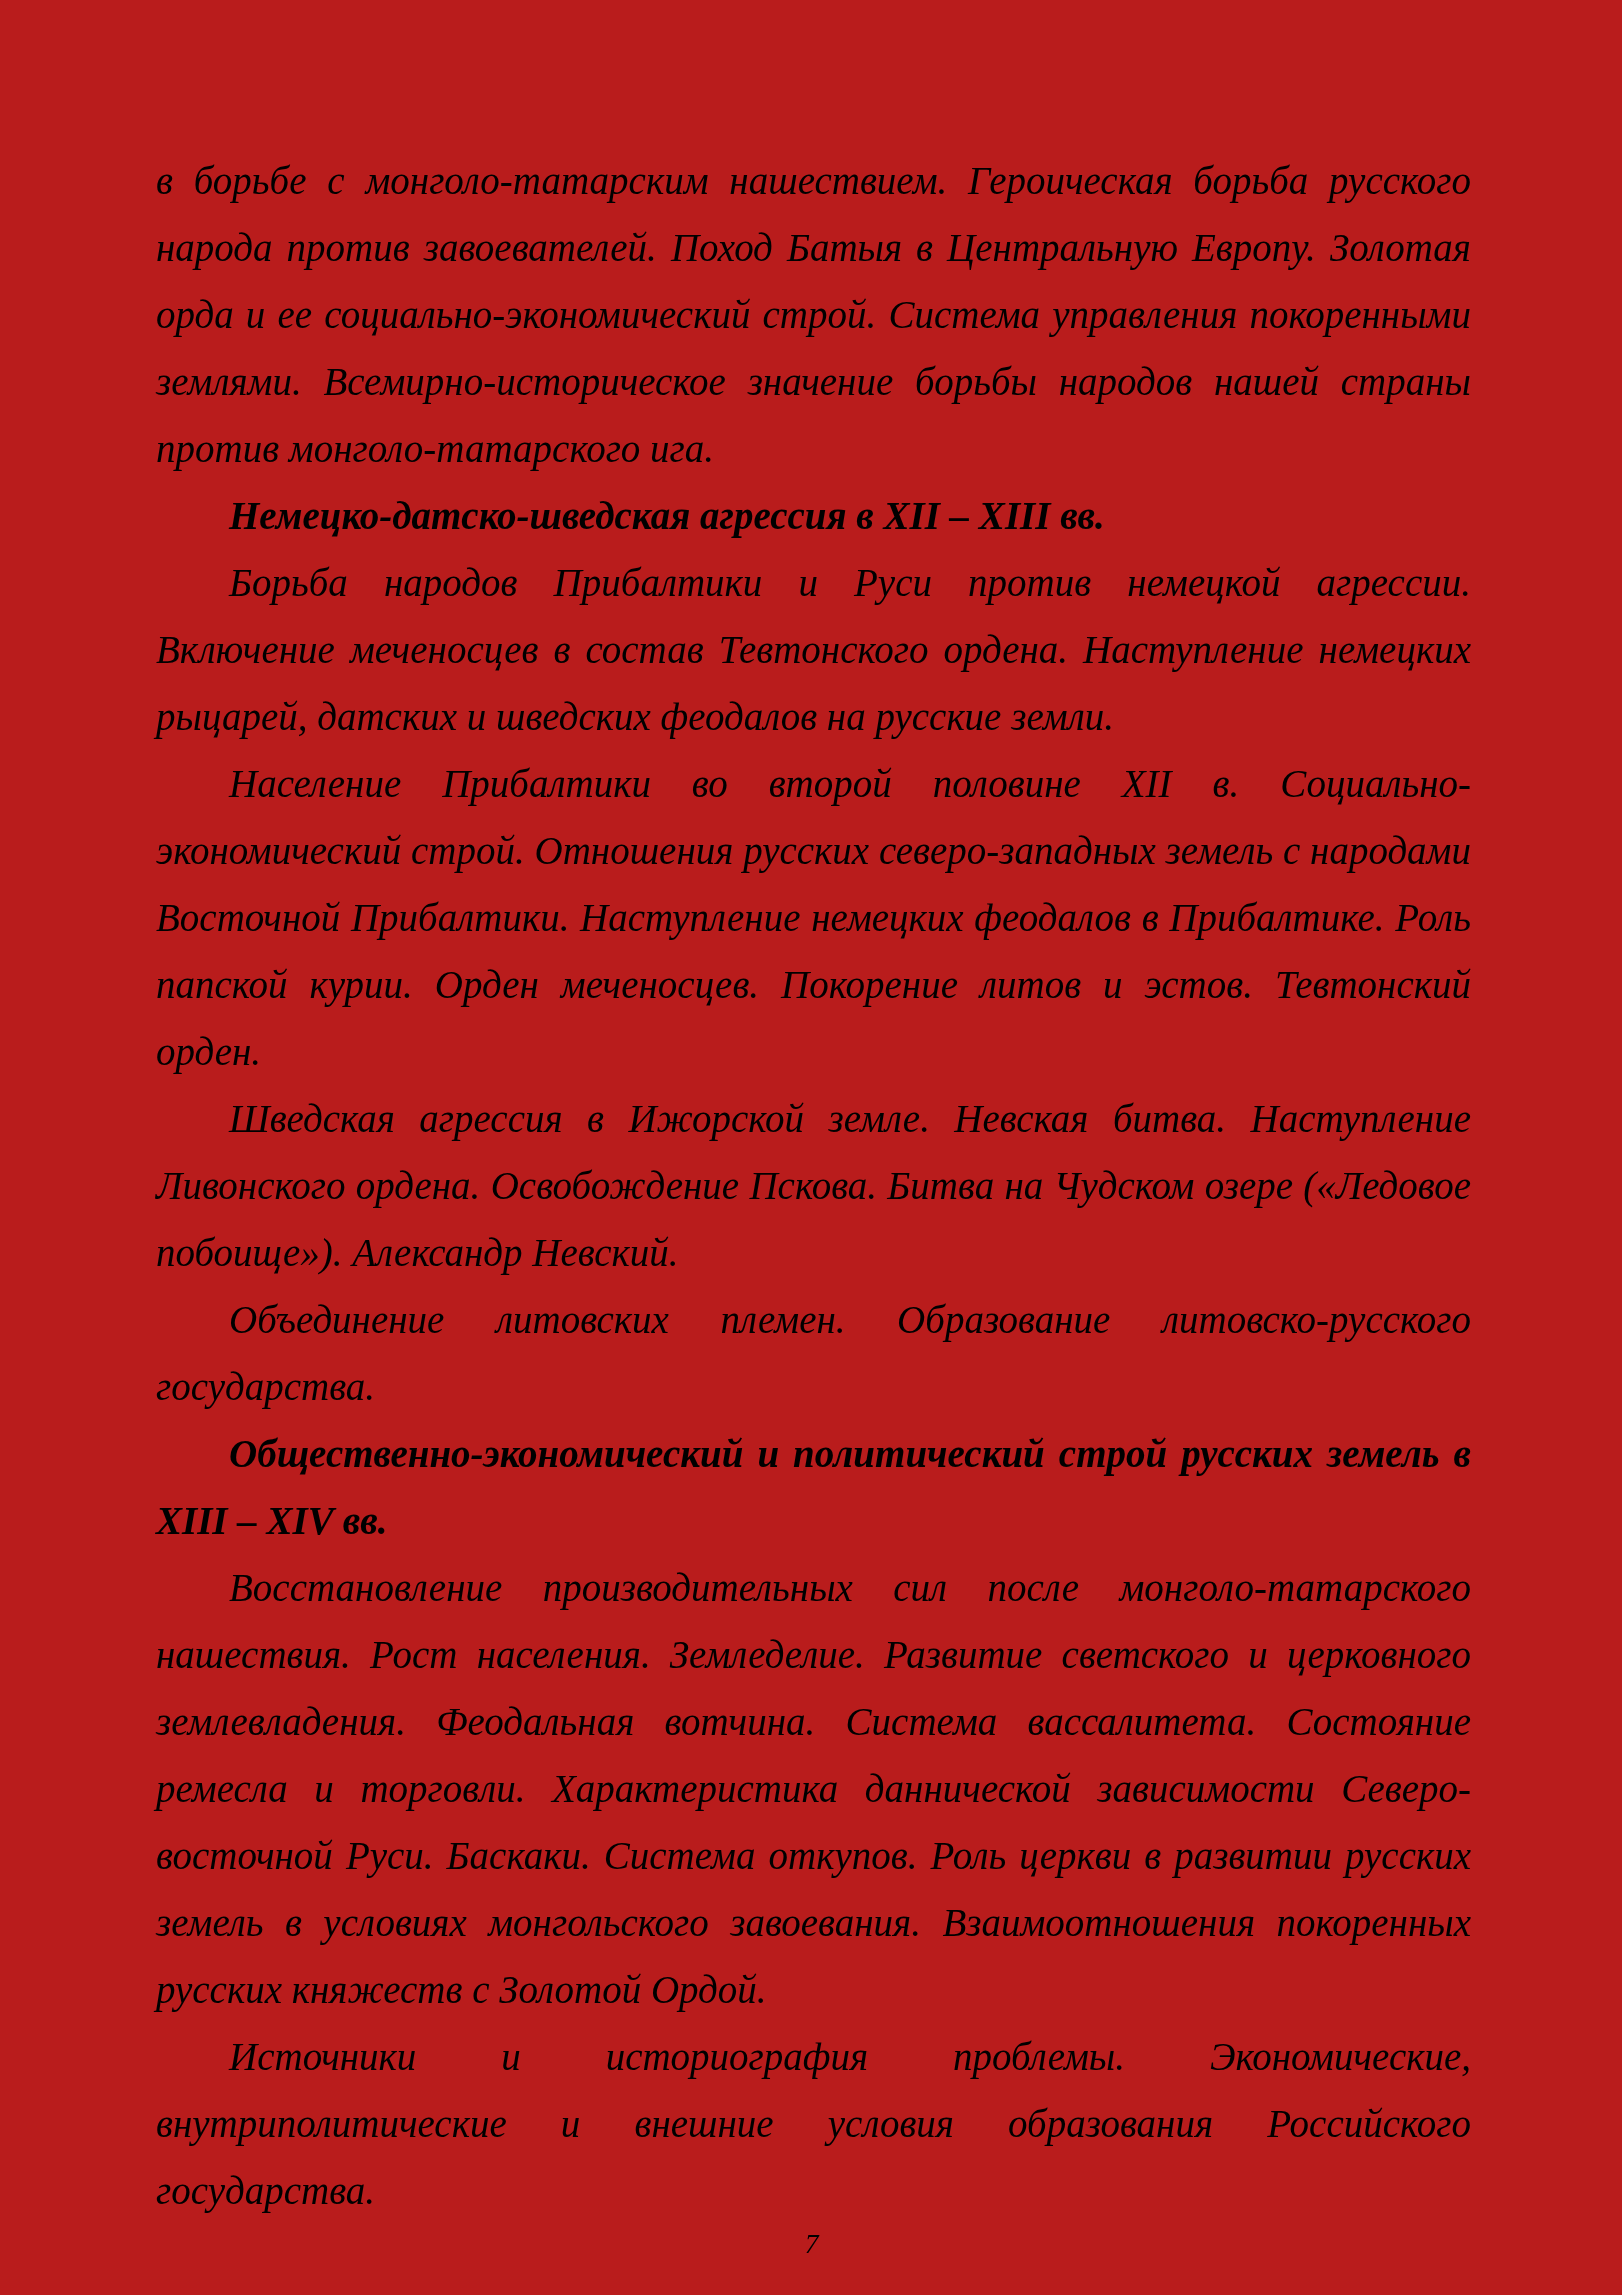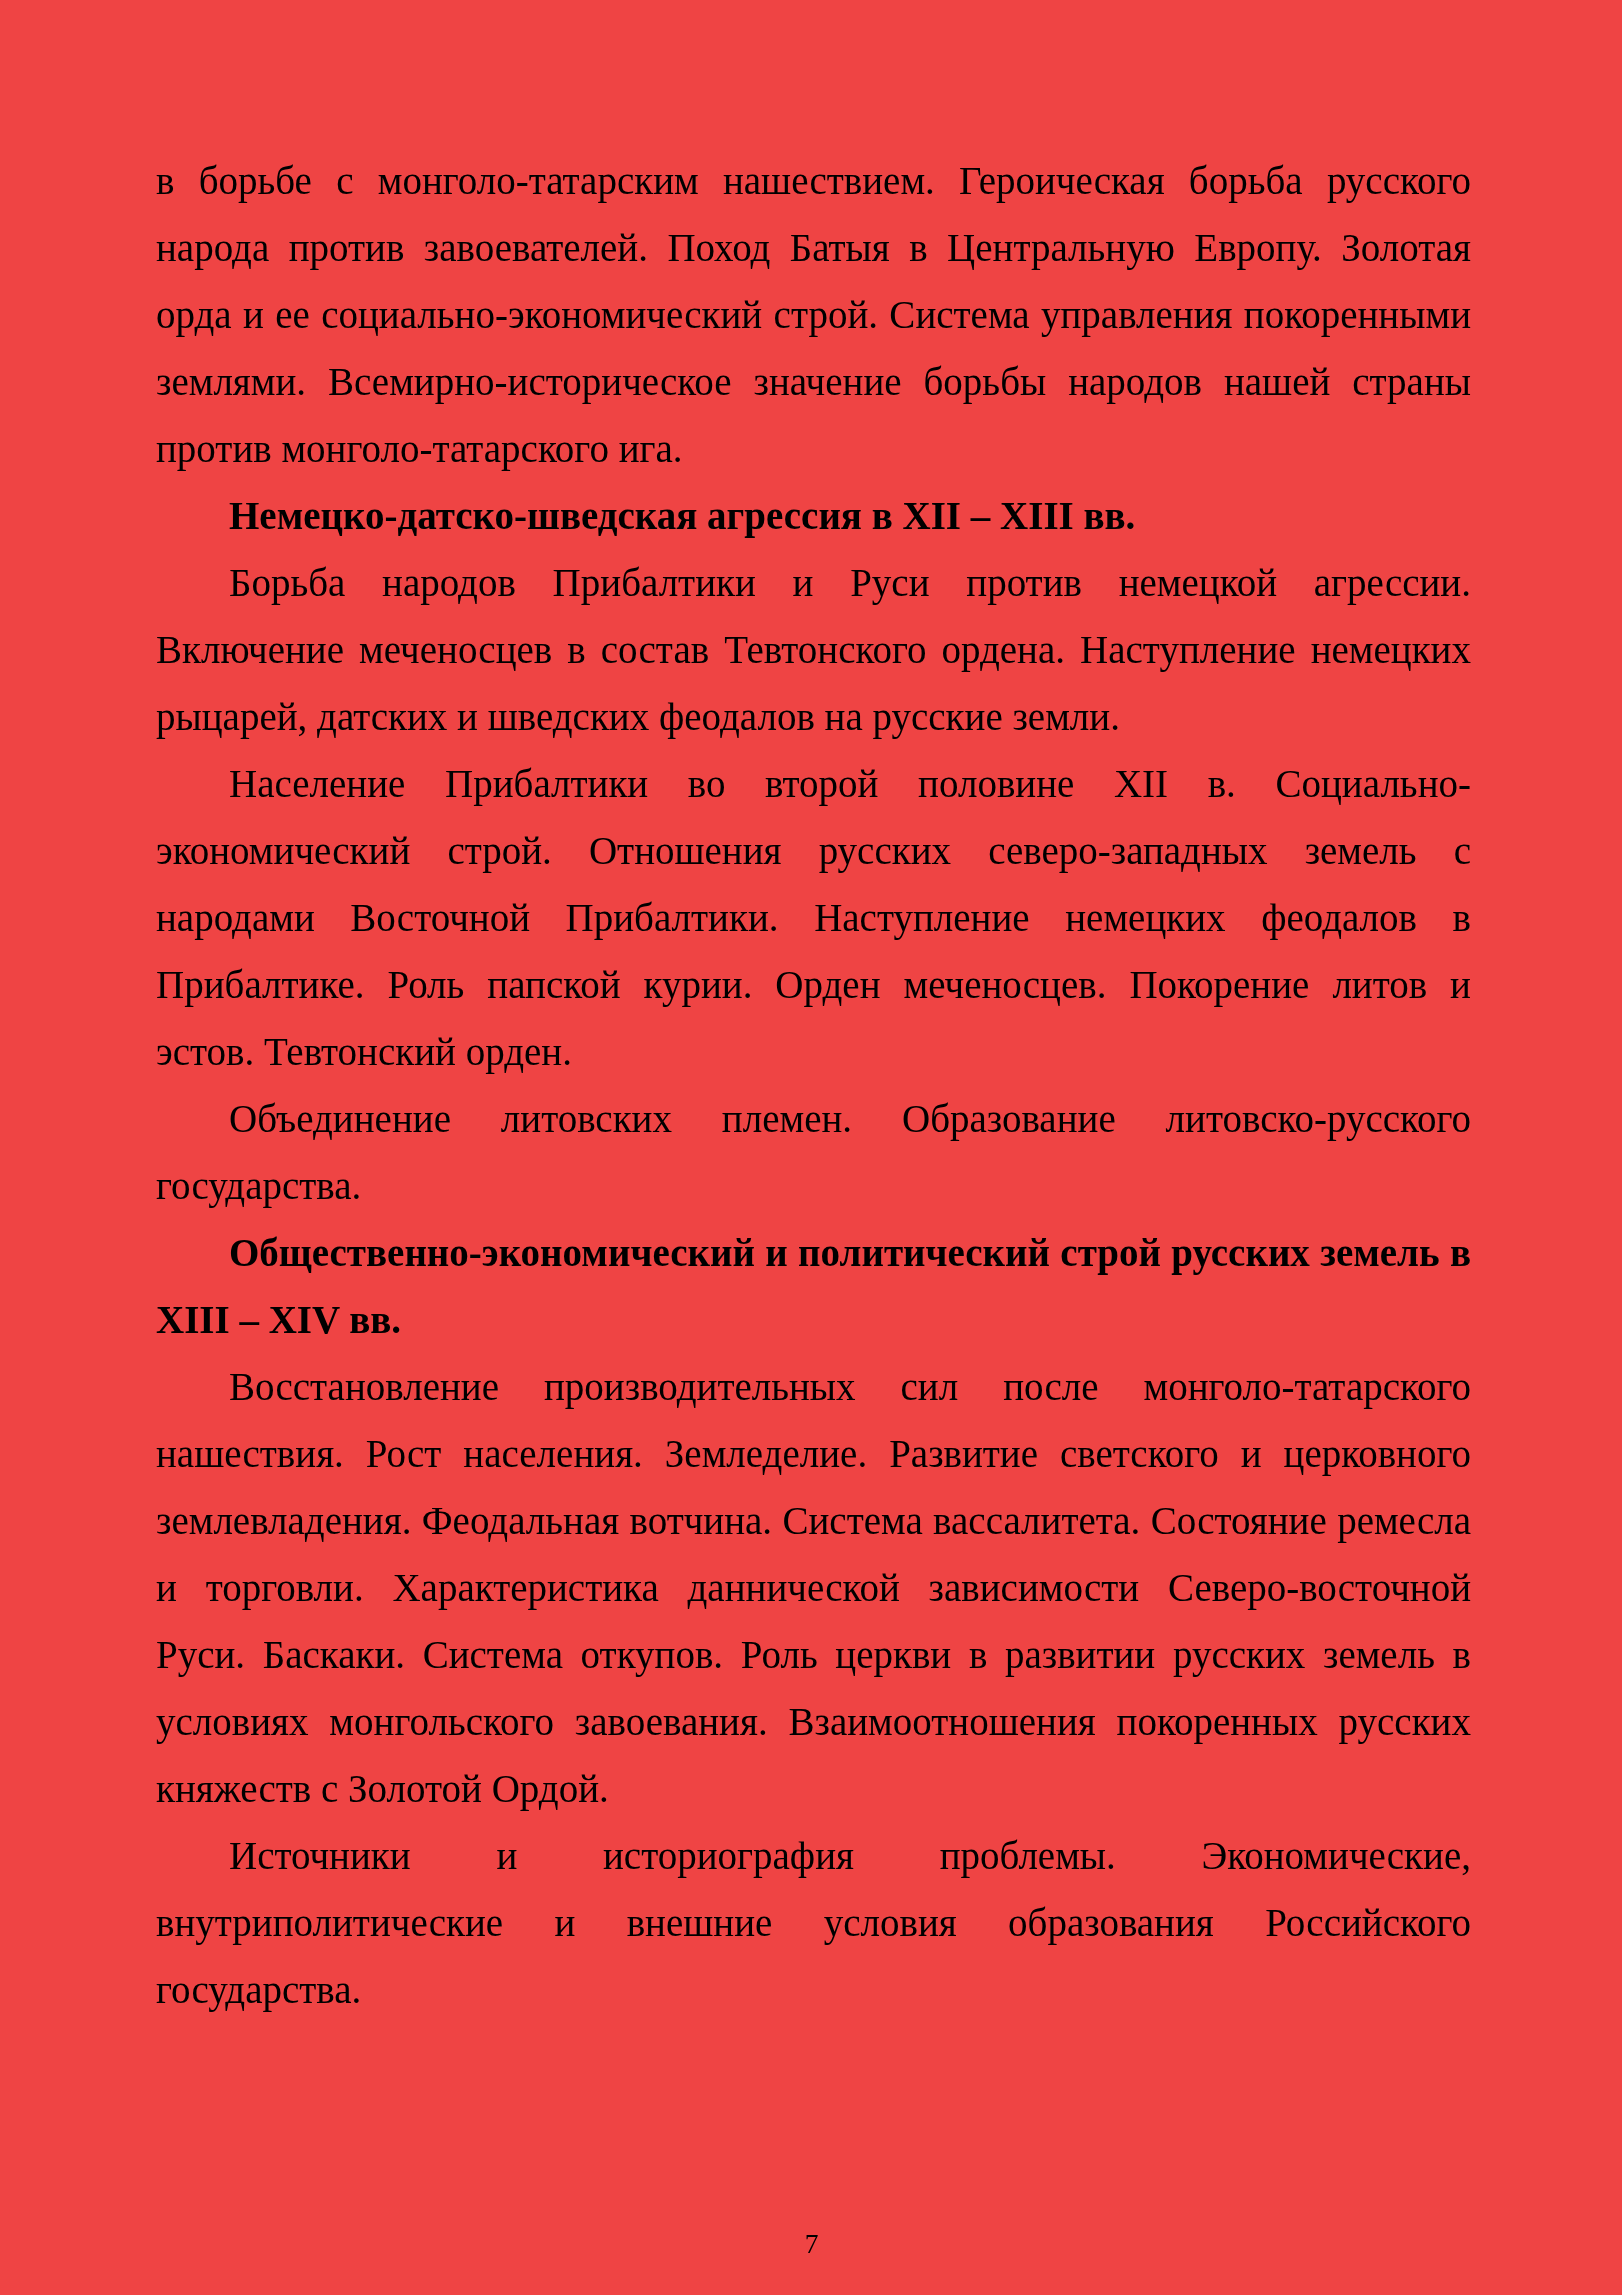--- a/index.html
+++ b/index.html
@@ -5,27 +5,28 @@
   html, body {
     margin: 0;
     padding: 0;
     background: #ffffff;
   }
   .page {
     position: relative;
     width: 1623px;
     height: 2295px;
     box-sizing: border-box;
-    background: #ef4444;
+    background: #b91c1c;
     color: #000000;
     font-family: "Liberation Serif", "DejaVu Serif", serif;
     font-size: 39px;
     line-height: 67px;
     padding: 147px 152px 0 156px;
     overflow: hidden;
+    font-style: italic;
   }
   .block {
     margin: 0;
     text-align: justify;
     text-justify: inter-word;
   }
   .para {
     text-indent: 73px;
   }
   .para.no-indent {
@@ -52,20 +53,21 @@
 <div class="page">
 
   <p class="block para no-indent">в борьбе с монголо-татарским нашествием. Героическая борьба русского народа против завоевателей. Поход Батыя в Центральную Европу. Золотая орда и ее социально-экономический строй. Система управления покоренными землями. Всемирно-историческое значение борьбы народов нашей страны против монголо-татарского ига.</p>
 
   <p class="block heading">Немецко-датско-шведская агрессия в XII – XIII вв.</p>
 
   <p class="block para">Борьба народов Прибалтики и Руси против немецкой агрессии. Включение меченосцев в состав Тевтонского ордена. Наступление немецких рыцарей, датских и шведских феодалов на русские земли.</p>
 
   <p class="block para">Население Прибалтики во второй половине XII в. Социально-экономический строй. Отношения русских северо-западных земель с народами Восточной Прибалтики. Наступление немецких феодалов в Прибалтике. Роль папской курии. Орден меченосцев. Покорение литов и эстов. Тевтонский орден.</p>
 
+  <p class="block para">Шведская агрессия в Ижорской земле. Невская битва. Наступление Ливонского ордена. Освобождение Пскова. Битва на Чудском озере («Ледовое побоище»). Александр Невский.</p>
 
   <p class="block para">Объединение литовских племен. Образование литовско-русского государства.</p>
 
   <p class="block heading">Общественно-экономический и политический строй русских земель в XIII – XIV вв.</p>
 
   <p class="block para">Восстановление производительных сил после монголо-татарского нашествия. Рост населения. Земледелие. Развитие светского и церковного землевладения. Феодальная вотчина. Система вассалитета. Состояние ремесла и торговли. Характеристика даннической зависимости Северо-восточной Руси. Баскаки. Система откупов. Роль церкви в развитии русских земель в условиях монгольского завоевания. Взаимоотношения покоренных русских княжеств с Золотой Ордой.</p>
 
 
   <p class="block para">Источники и историография проблемы. Экономические, внутриполитические и внешние условия образования Российского государства.</p>
 

